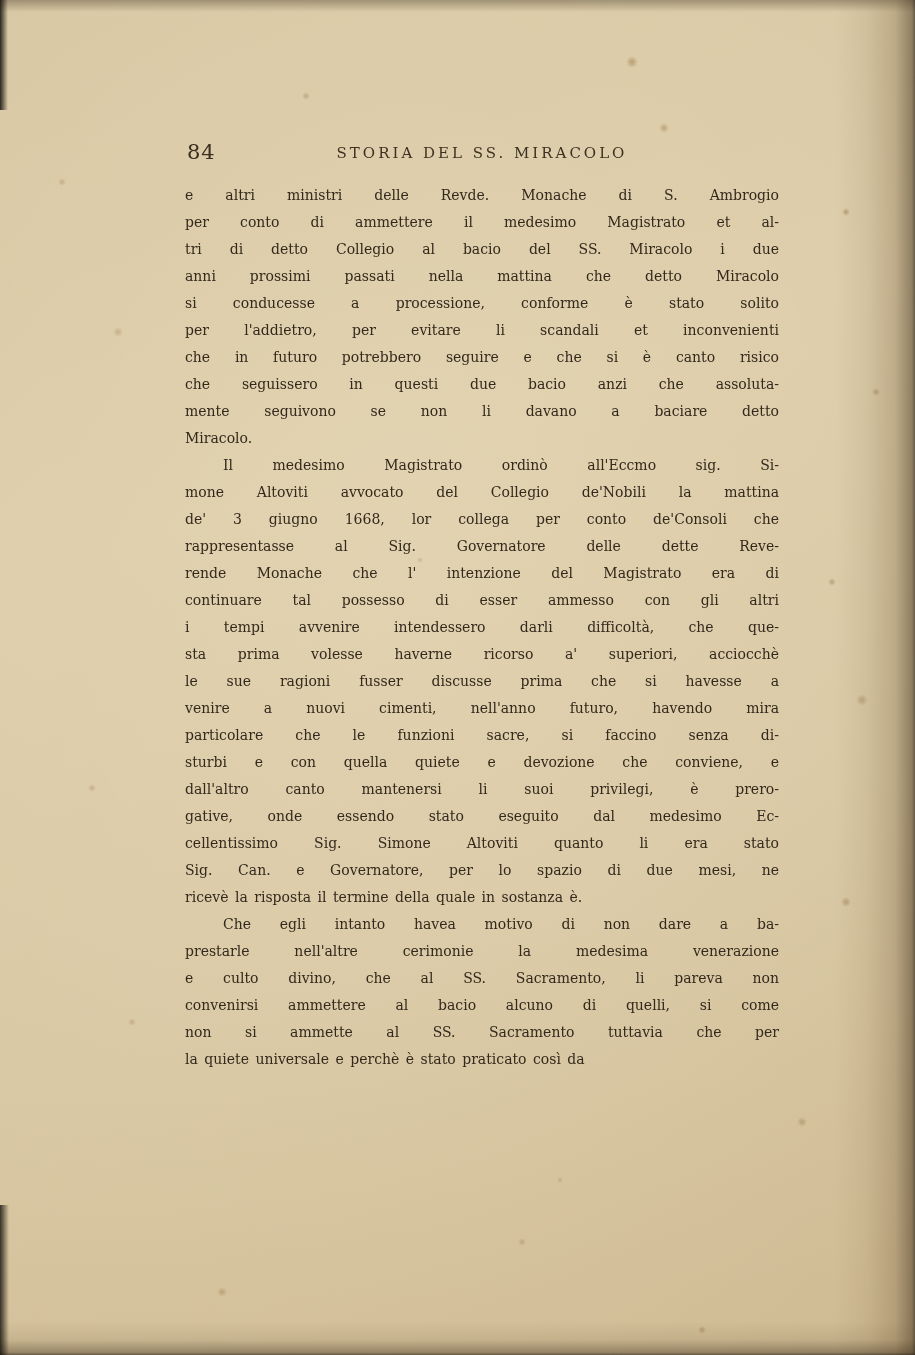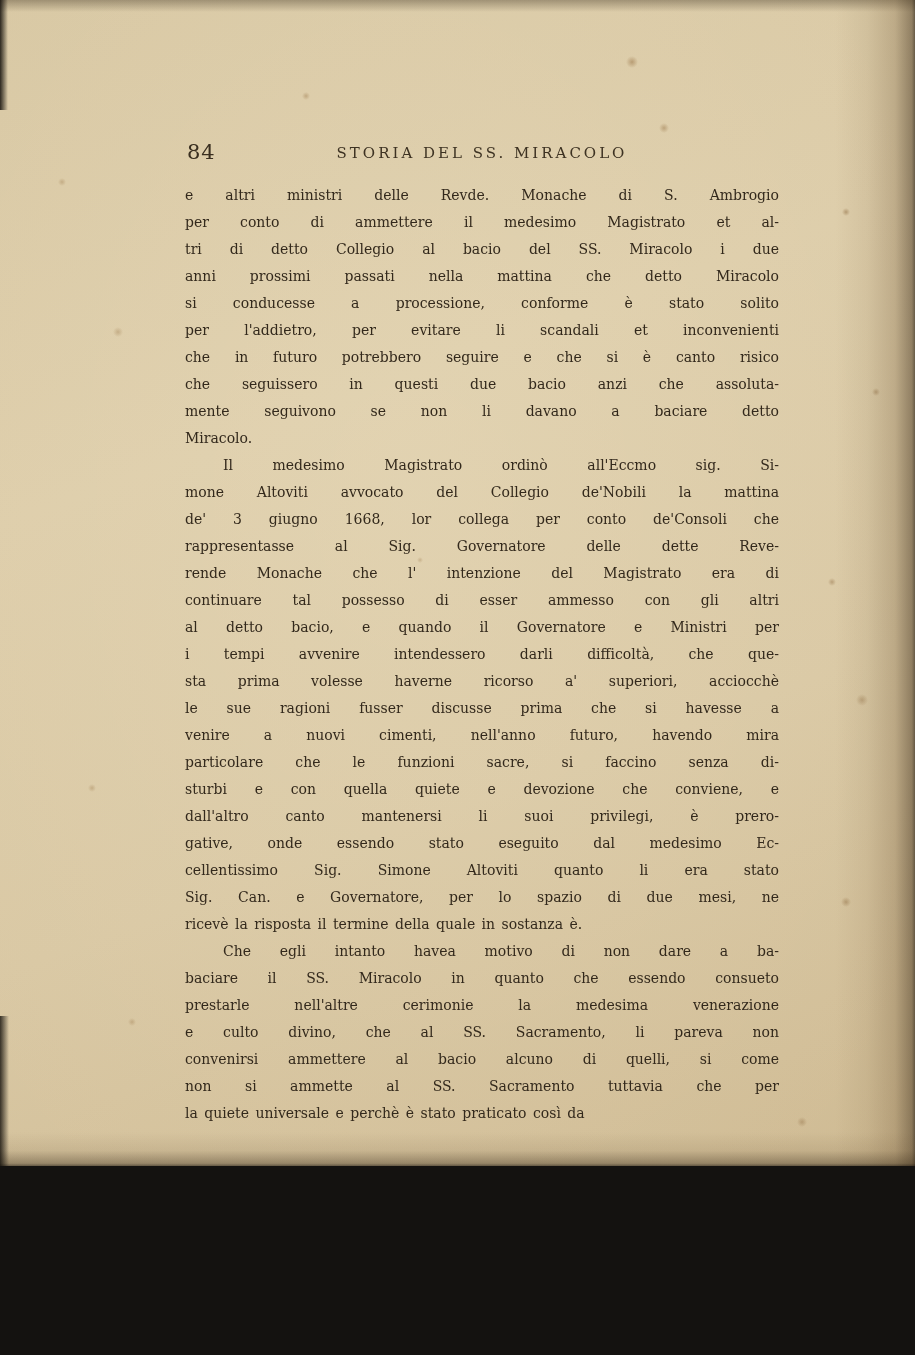--- a/index.html
+++ b/index.html
@@ -3,21 +3,21 @@
 <meta charset="utf-8">
 <style>
   html, body {
     margin: 0;
     padding: 0;
     background: #141210;
   }
   .scan {
     position: relative;
     width: 915px;
-    height: 1166px;
+    height: 1355px;
     overflow: hidden;
     background:
       radial-gradient(ellipse 1200px 1600px at 45% 42%, rgba(255,248,225,0.20), rgba(0,0,0,0) 70%),
       linear-gradient(160deg, #d6c5a0 0%, #dbcaa6 35%, #d7c5a0 65%, #cdb890 100%);
     font-family: "DejaVu Serif", "Liberation Serif", serif;
   }
   
   .edge-right {
     position: absolute;
     top: 0; right: 0;
@@ -158,36 +158,34 @@
           <div class="line">mente seguivono se non li davano a baciare detto</div>
           <div class="line last">Miracolo.</div>
         </div>
         <div class="paragraph">
           <div class="line first-indent">Il medesimo Magistrato ordinò all'Eccmo sig. Si-</div>
           <div class="line">mone Altoviti avvocato del Collegio de'Nobili la mattina</div>
           <div class="line">de' 3 giugno 1668, lor collega per conto de'Consoli che</div>
           <div class="line">rappresentasse al Sig. Governatore delle dette Reve-</div>
           <div class="line">rende Monache che l' intenzione del Magistrato era di</div>
           <div class="line">continuare tal possesso di esser ammesso con gli altri</div>
-          <div class="line">al detto bacio, e quando il Governatore e Ministri per</div>
           <div class="line">i tempi avvenire intendessero darli difficoltà, che que-</div>
           <div class="line">sta prima volesse haverne ricorso a' superiori, acciocchè</div>
           <div class="line">le sue ragioni fusser discusse prima che si havesse a</div>
           <div class="line">venire a nuovi cimenti, nell'anno futuro, havendo mira</div>
           <div class="line">particolare che le funzioni sacre, si faccino senza di-</div>
           <div class="line">sturbi e con quella quiete e devozione che conviene, e</div>
           <div class="line">dall'altro canto mantenersi li suoi privilegi, è prero-</div>
           <div class="line">gative, onde essendo stato eseguito dal medesimo Ec-</div>
           <div class="line">cellentissimo Sig. Simone Altoviti quanto li era stato</div>
           <div class="line">Sig. Can. e Governatore, per lo spazio di due mesi, ne</div>
           <div class="line last">ricevè la risposta il termine della quale in sostanza è.</div>
         </div>
         <div class="paragraph">
           <div class="line first-indent">Che egli intanto havea motivo di non dare a ba-</div>
-          <div class="line">baciare il SS. Miracolo in quanto che essendo consueto</div>
           <div class="line">prestarle nell'altre cerimonie la medesima venerazione</div>
           <div class="line">e culto divino, che al SS. Sacramento, li pareva non</div>
           <div class="line">convenirsi ammettere al bacio alcuno di quelli, si come</div>
           <div class="line">non si ammette al SS. Sacramento tuttavia che per</div>
           <div class="line last">la quiete universale e perchè è stato praticato così da</div>
         </div>
       </div>
   </div>
 </div>
 

